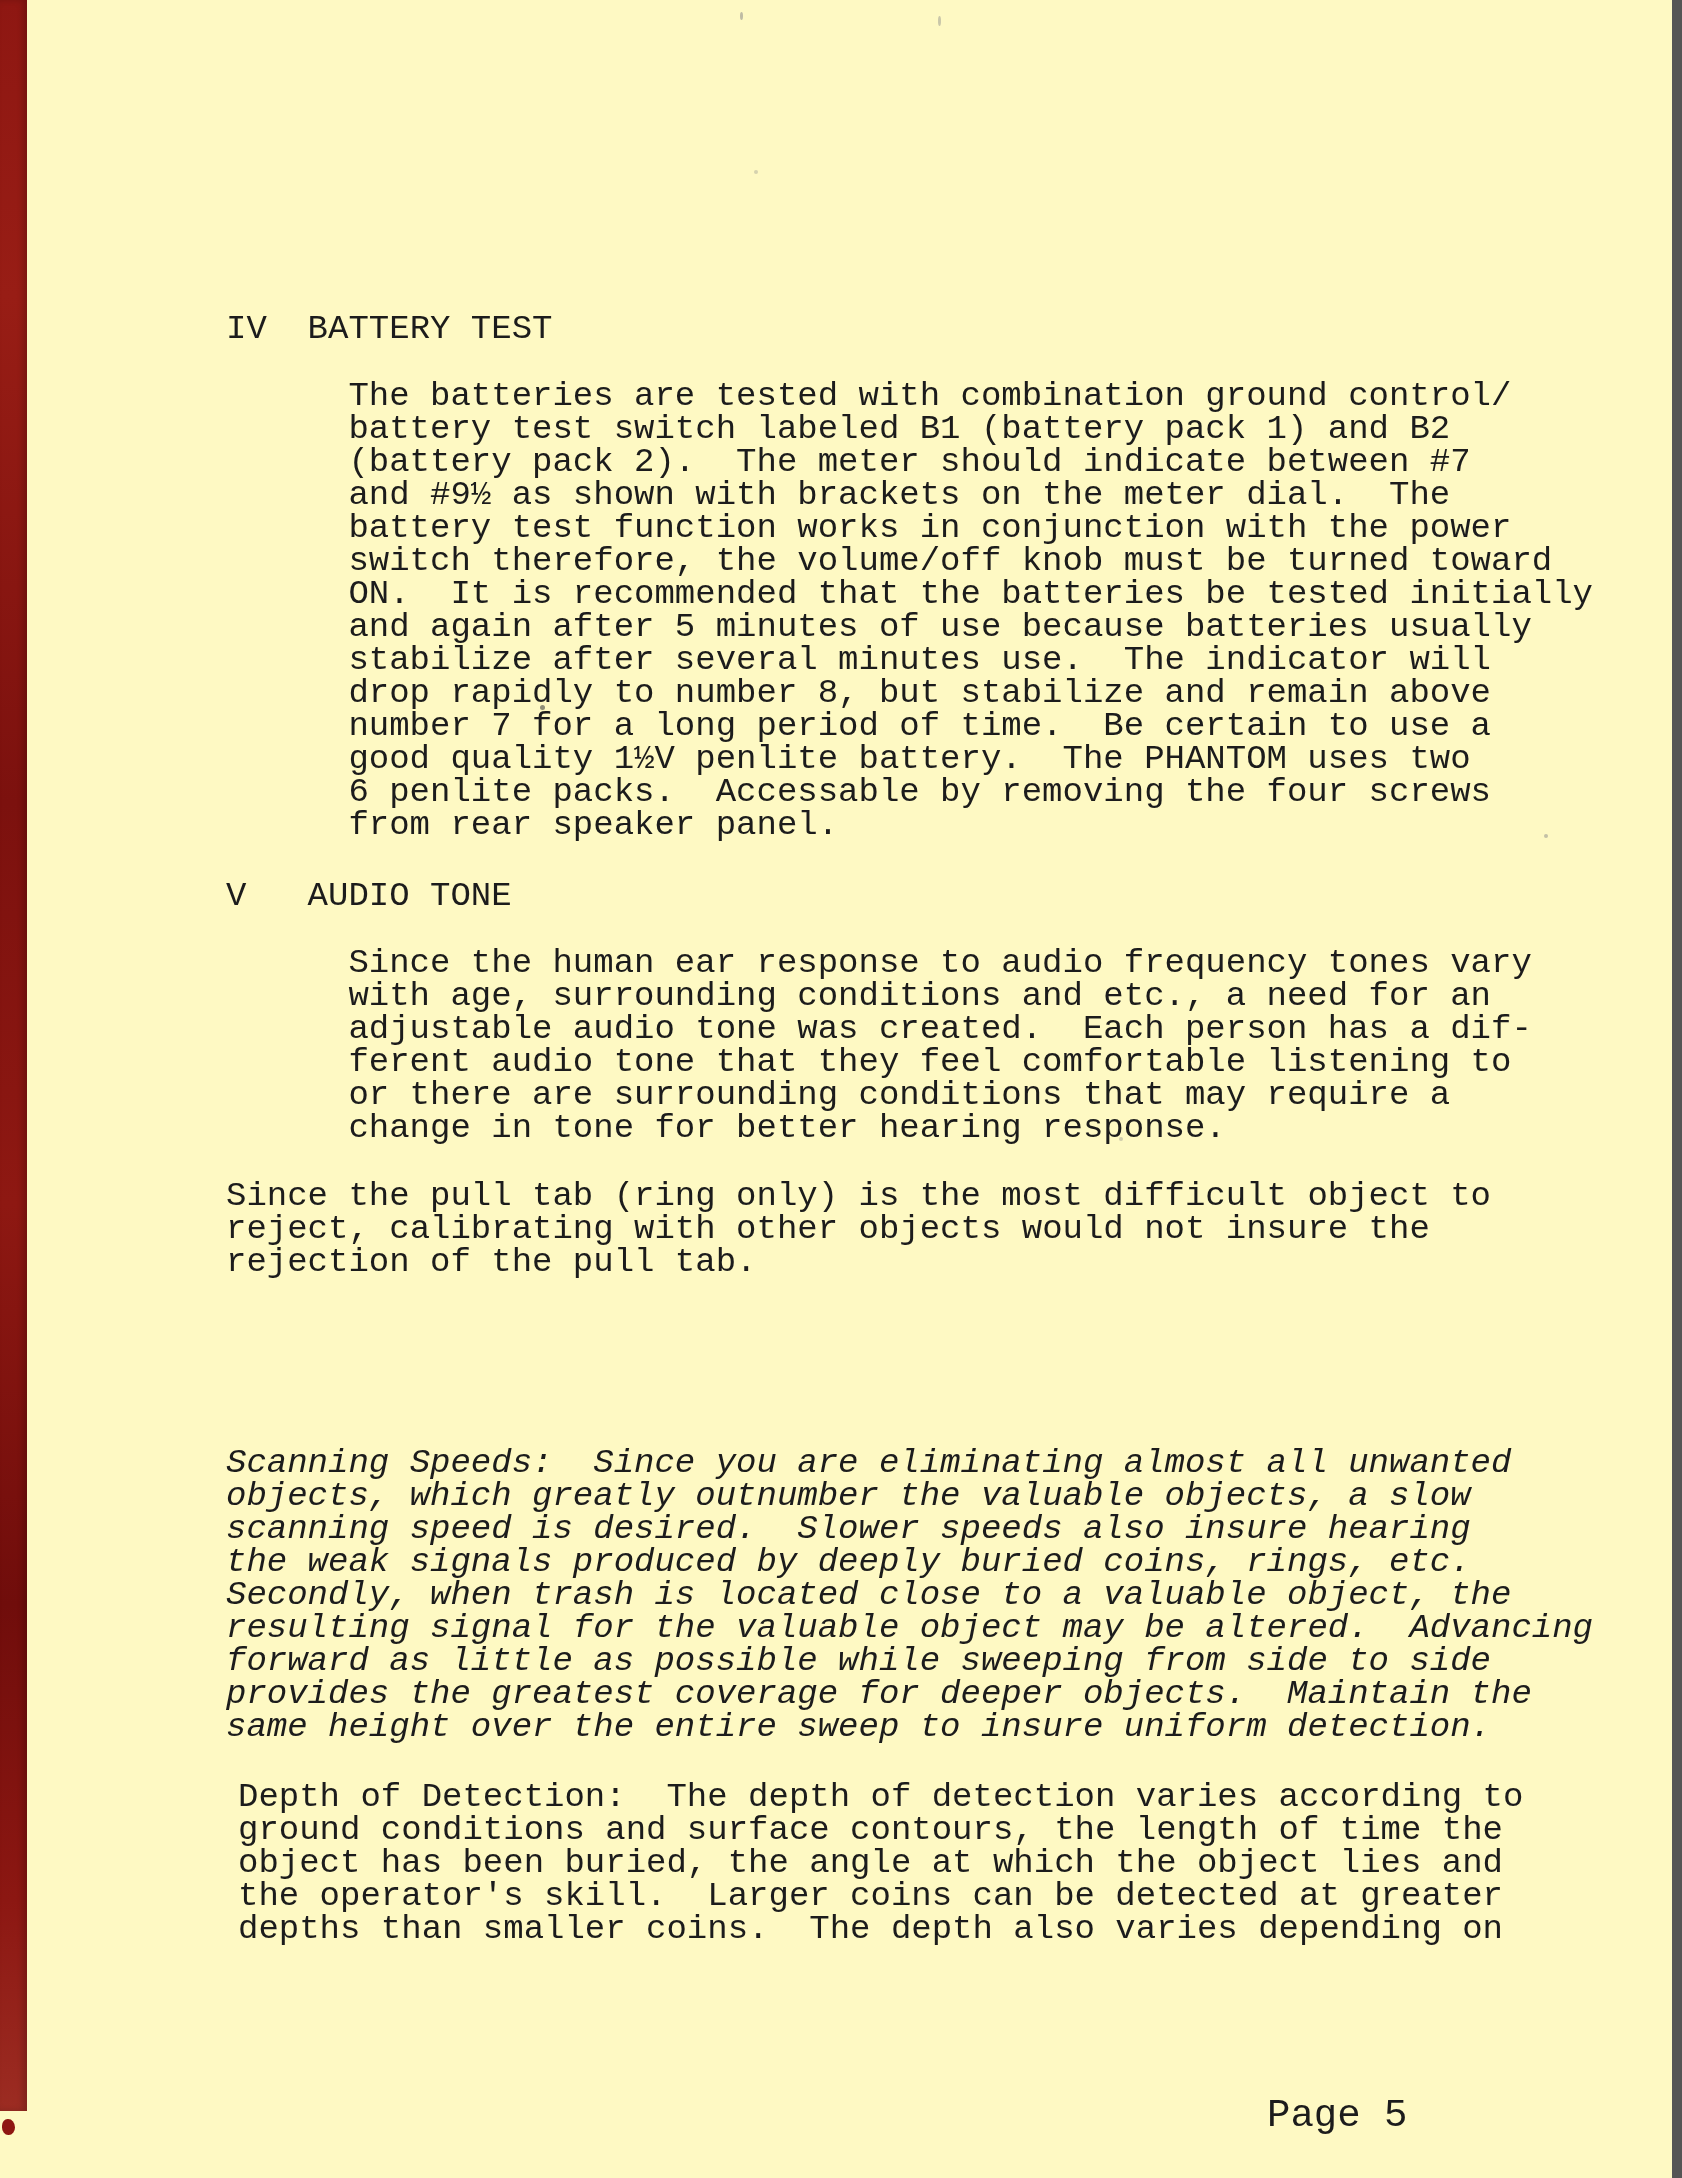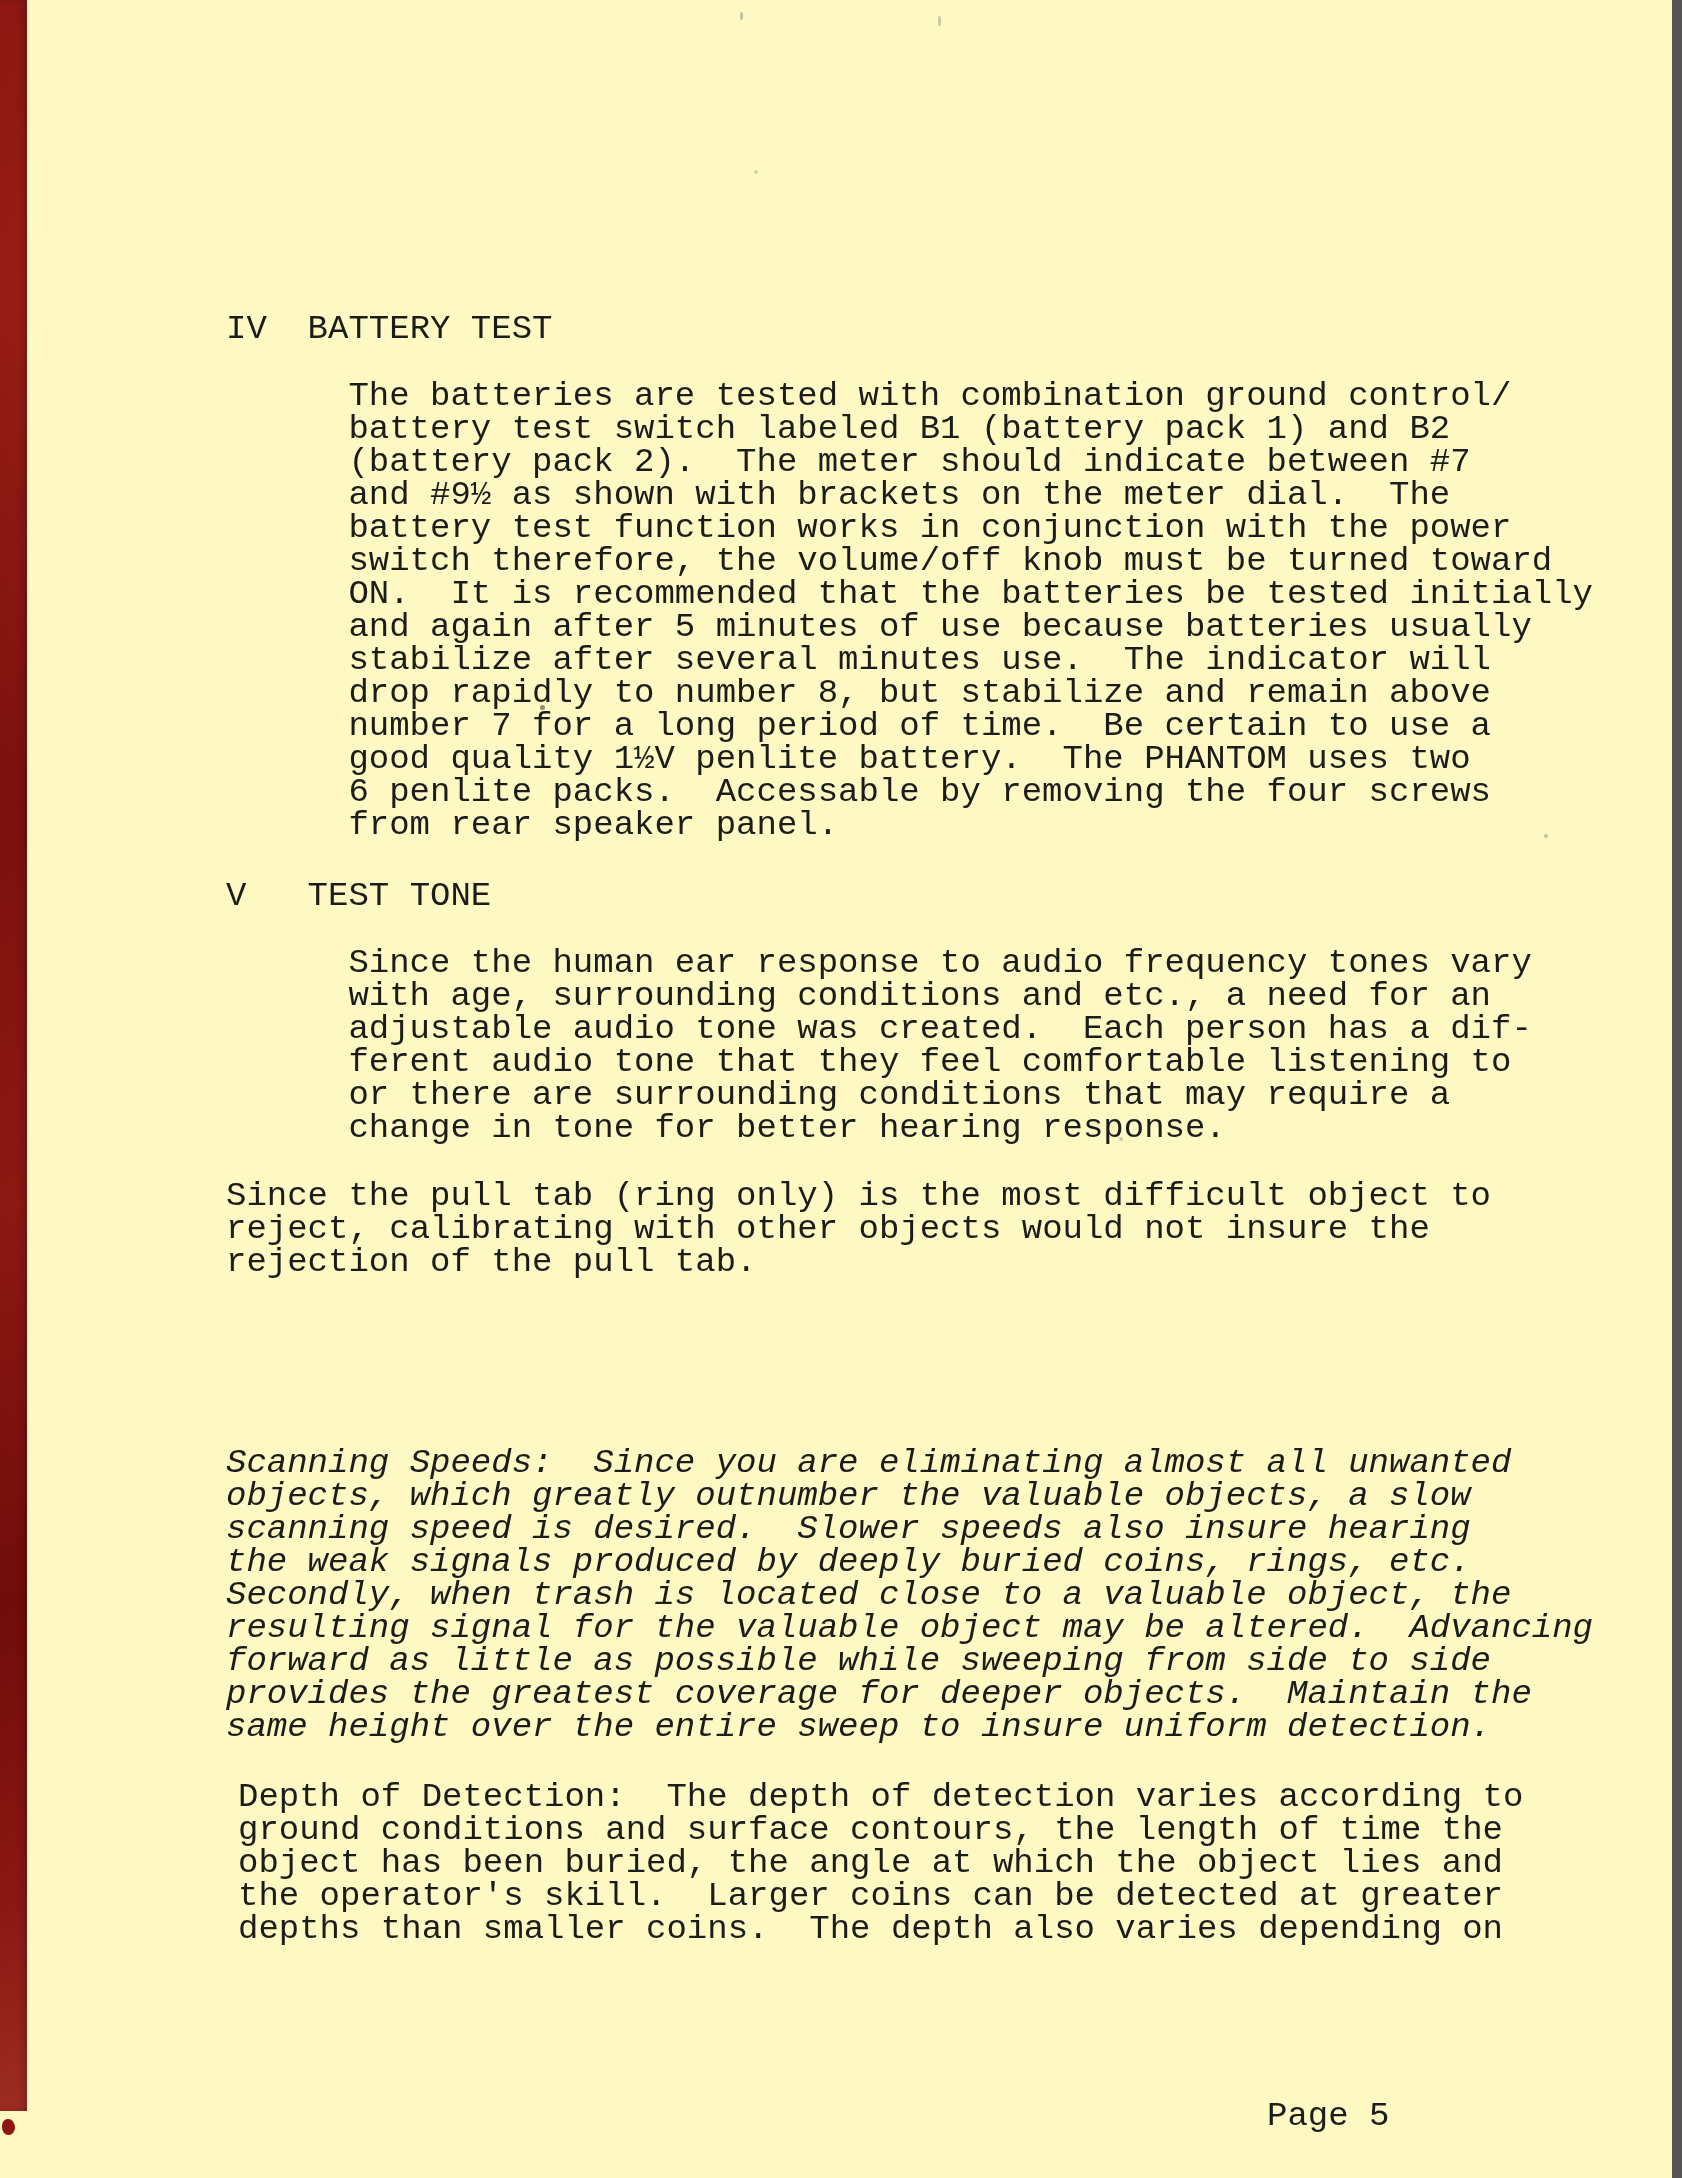--- a/index.html
+++ b/index.html
@@ -40,21 +40,21 @@
   pre.tblock {
     position: absolute;
     margin: 0;
     font: inherit;
     white-space: pre;
     color: inherit;
   }
   .page-number {
     position: absolute;
     left: 1267px; top: 2100px;
-    font-size: 34px;
+    font-size: 39px;
     line-height: 33px;
   }
   .speck {
     position: absolute;
     background: #8a8a8a;
     border-radius: 50%;
     opacity: 0.55;
   }
   .speck.s1 { left: 740px; top: 12px;  width: 3px; height: 8px; }
   .speck.s2 { left: 938px; top: 16px;  width: 3px; height: 10px; opacity: 0.45; }
@@ -92,21 +92,21 @@
 ON.  It is recommended that the batteries be tested initially
 and again after 5 minutes of use because batteries usually
 stabilize after several minutes use.  The indicator will
 drop rapidly to number 8, but stabilize and remain above
 number 7 for a long period of time.  Be certain to use a
 good quality 1½V penlite battery.  The PHANTOM uses two
 6 penlite packs.  Accessable by removing the four screws
 from rear speaker panel.</pre>
 
     <pre class="tblock" style="left:0; top:567px;">V</pre>
-    <pre class="tblock" style="left:4ch; top:567px;">TEST TONE</pre>
+    <pre class="tblock" style="left:4ch; top:567px;">AUDIO TONE</pre>
 
     <pre class="tblock" style="left:0; top:867px;">Since the pull tab (ring only) is the most difficult object to
 reject, calibrating with other objects would not insure the
 rejection of the pull tab.</pre>
 
     <pre class="tblock" style="left:6ch; top:634px;">Since the human ear response to audio frequency tones vary
 with age, surrounding conditions and etc., a need for an
 adjustable audio tone was created.  Each person has a dif-
 ferent audio tone that they feel comfortable listening to
 or there are surrounding conditions that may require a

